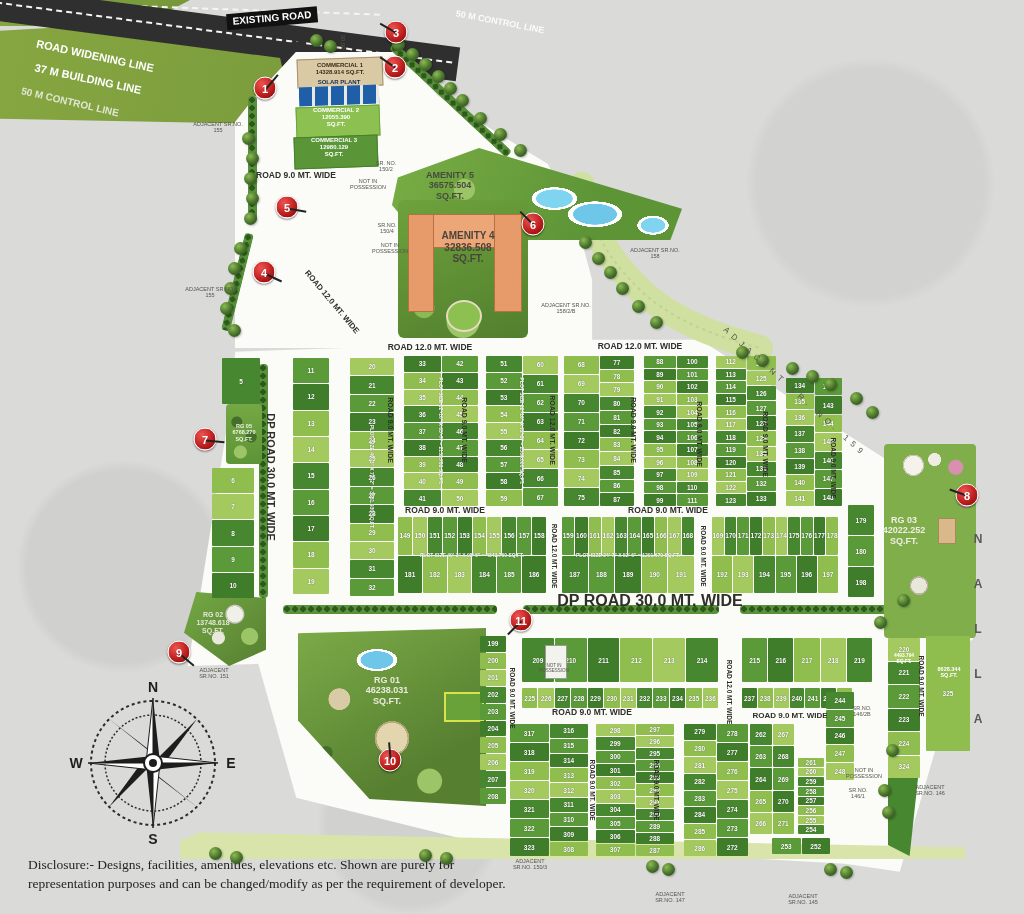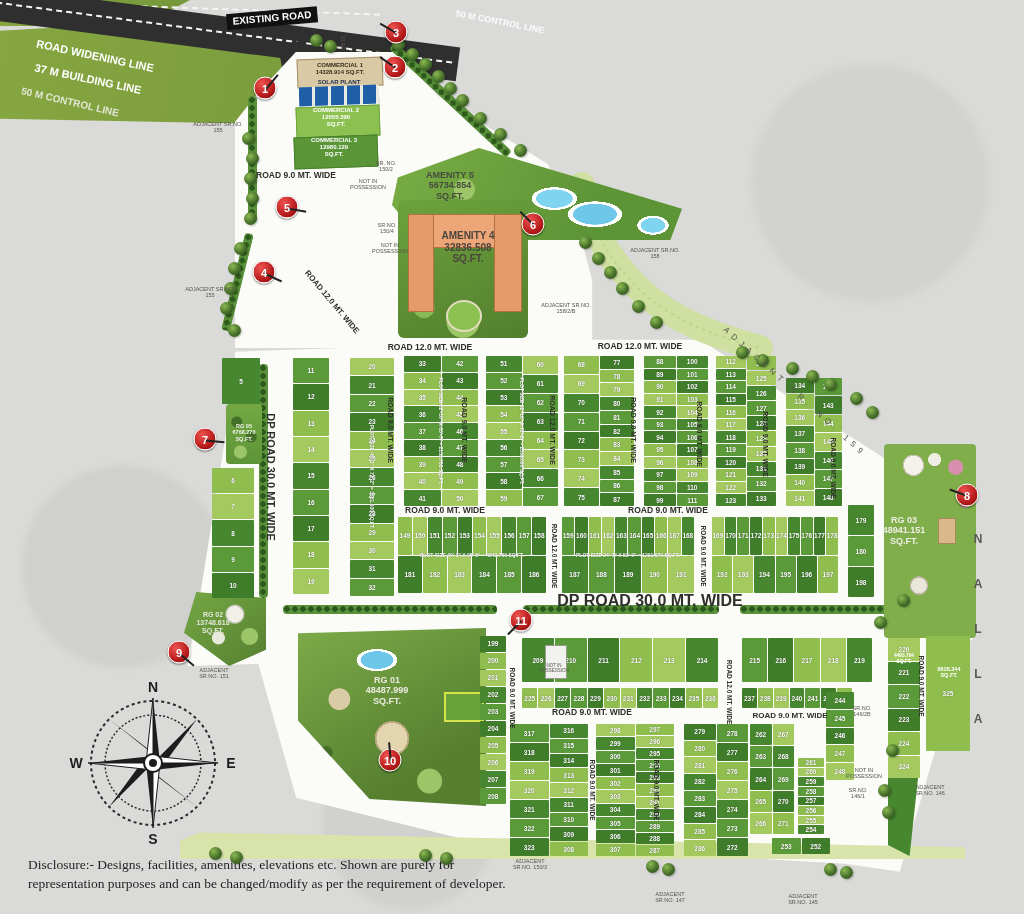--- a/index.html
+++ b/index.html
@@ -728,41 +728,41 @@
         <div>12055.390</div>
         <div>SQ.FT.</div>
       </div>
       <div class="lbl" style="left: 334px; top: 147px; font-size: 6px; color: rgb(255, 255, 255); font-weight: 700; transform: translate(-50%, -50%) rotate(0deg);">
         <div>COMMERCIAL 3</div>
         <div>12980.129</div>
         <div>SQ.FT.</div>
       </div>
       <div class="lbl" style="left: 450px; top: 186px; font-size: 9px; color: rgb(71, 75, 62); font-weight: 700; transform: translate(-50%, -50%) rotate(0deg);">
         <div>AMENITY 5</div>
-        <div>56734.854</div>
+        <div>36575.504</div>
         <div>SQ.FT.</div>
       </div>
       <div class="lbl" style="left: 468px; top: 247px; font-size: 10px; color: rgb(74, 68, 60); font-weight: 700; transform: translate(-50%, -50%) rotate(0deg);">
         <div>AMENITY 4</div>
         <div>32836.508</div>
         <div>SQ.FT.</div>
       </div>
       <div class="lbl" style="left: 387px; top: 691px; font-size: 9px; color: rgb(236, 234, 223); font-weight: 700; transform: translate(-50%, -50%) rotate(0deg);">
         <div>RG 01</div>
-        <div>48487.999</div>
+        <div>46238.031</div>
         <div>SQ.FT.</div>
       </div>
       <div class="lbl" style="left: 213px; top: 623px; font-size: 7px; color: rgb(228, 230, 218); font-weight: 700; transform: translate(-50%, -50%) rotate(0deg);">
         <div>RG 02</div>
         <div>13748.618</div>
         <div>SQ.FT.</div>
       </div>
       <div class="lbl" style="left: 904px; top: 531px; font-size: 9px; color: rgb(239, 238, 228); font-weight: 700; transform: translate(-50%, -50%) rotate(0deg);">
         <div>RG 03</div>
-        <div>48941.151</div>
+        <div>42022.252</div>
         <div>SQ.FT.</div>
       </div>
       <div class="lbl" style="left: 244px; top: 432px; font-size: 5.5px; color: rgb(242, 242, 234); font-weight: 700; transform: translate(-50%, -50%) rotate(0deg);">
         <div>RG 05</div>
         <div>6768.270</div>
         <div>SQ.FT.</div>
       </div>
       <div class="lbl" style="left: 949px; top: 672px; font-size: 5.5px; color: rgb(255, 255, 255); font-weight: 700; transform: translate(-50%, -50%) rotate(0deg);">
         <div>8628.344</div>
         <div>SQ.FT.</div>

